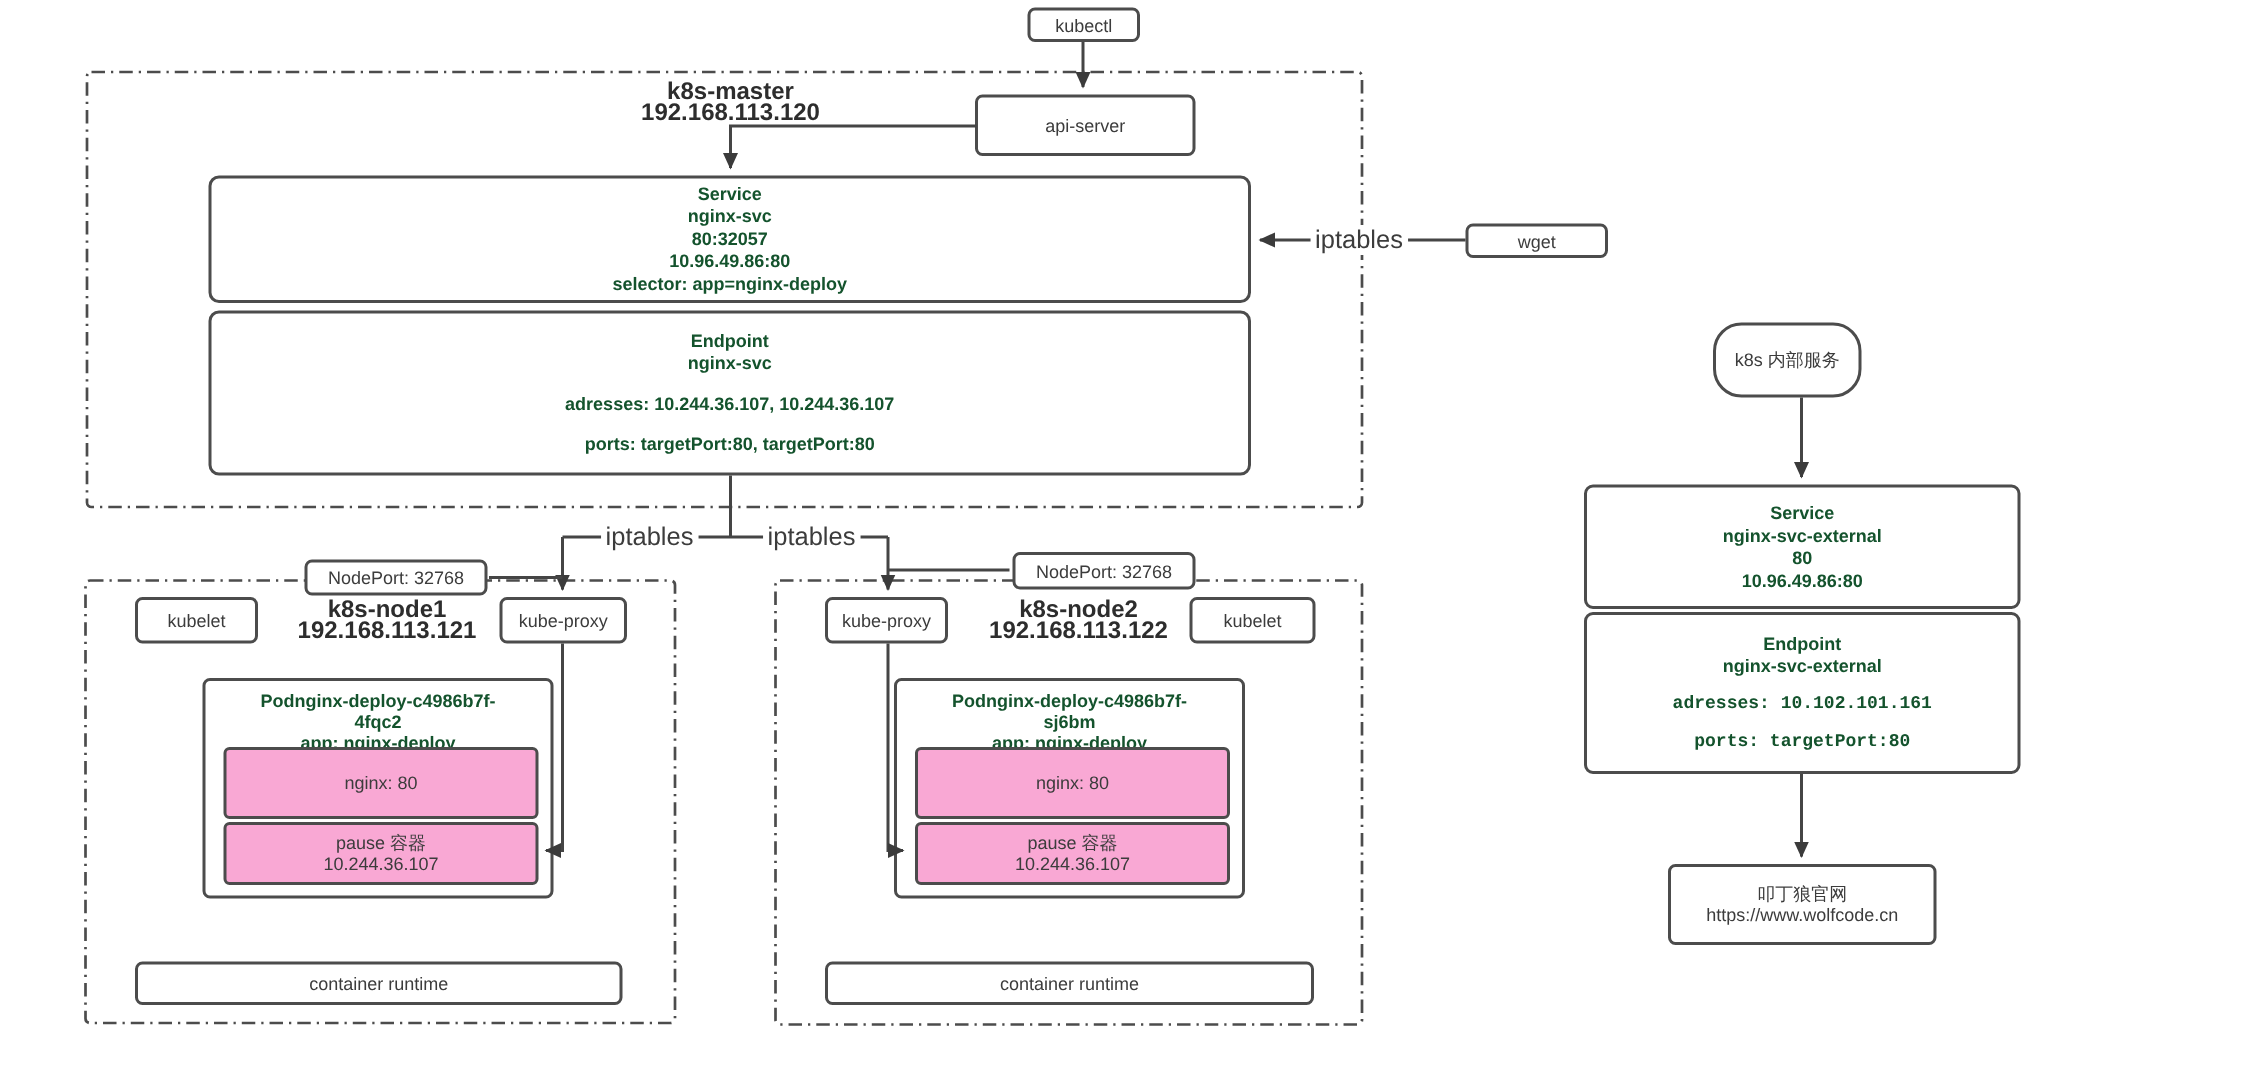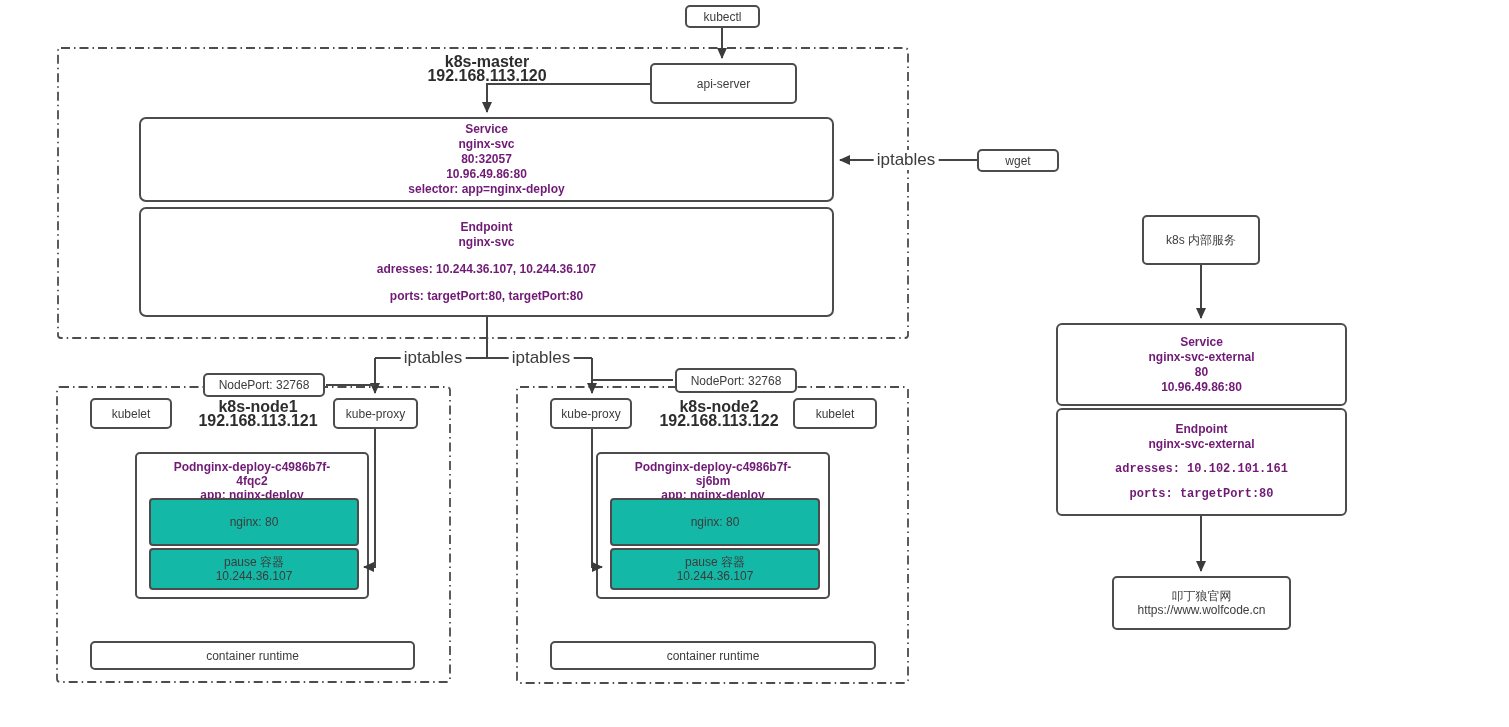--- a/index.html
+++ b/index.html
@@ -9,33 +9,33 @@
   }
   svg.layer{position:absolute;left:0;top:0;width:1509px;height:727px;}
   #dashed-layer{z-index:0;}
   #connector-layer{z-index:4;pointer-events:none;}
   .b{
     position:absolute;box-sizing:border-box;background:#ffffff;
     border:2px solid #4c4c4c;border-radius:5px;
     display:flex;flex-direction:column;align-items:center;justify-content:center;
     text-align:center;font-size:12px;line-height:14px;z-index:2;
   }
-  .bold{font-weight:700;color:#701a75;}
+  .bold{font-weight:700;color:#14532d;}
   .lh15{line-height:15px;}
   .lbl{
     position:absolute;text-align:center;color:#2d2d2d;font-size:16px;
     line-height:14px;z-index:2;transform:translateX(-50%);white-space:nowrap;
   }
   .tag{
     position:absolute;background:#ffffff;padding:0 3px;color:#3c3c3c;
     font-size:17px;z-index:5;transform:translate(-50%,-50%);white-space:nowrap;
   }
   .pod{justify-content:flex-start;padding-top:6px;}
   .pod .inner{
-    position:absolute;box-sizing:border-box;background:#14b8a6;
+    position:absolute;box-sizing:border-box;background:#f9a8d4;
     border:2px solid #4c4c4c;border-radius:4px;
     display:flex;flex-direction:column;align-items:center;justify-content:center;
     text-align:right;font-size:12px;line-height:14px;
   }
   .mt12{margin-top:12px;}
   .mt10{margin-top:10px;font-family:Liberation Mono, monospace;}
 </style>
 </head>
 <body>
 
@@ -53,21 +53,21 @@
 
   <div class="lbl bold" style="left:487px;top:55px;">
     <div>k8s-master</div>
     <div>192.168.113.120</div>
   </div>
 
   <div class="b" style="left:650px;top:63px;width:147px;height:41px;">
     <span>api-server</span>
   </div>
 
-  <div class="b" style="left:977px;top:149px;width:82px;height:23px;">
+  <div class="b" style="left:977px;top:149px;width:95px;height:23px;">
     <span>wget</span>
   </div>
 
   <div class="b bold lh15" style="left:139px;top:117px;width:695px;height:85px;border-radius:7px;">
     <div>Service</div>
     <div>nginx-svc</div>
     <div>80:32057</div>
     <div>10.96.49.86:80</div>
     <div>selector: app=nginx-deploy</div>
   </div>
@@ -134,21 +134,21 @@
     <div class="inner" style="left:12px;top:94px;width:210px;height:42px;">
       <div>pause 容器</div>
       <div>10.244.36.107</div>
     </div>
   </div>
 
   <div class="b" style="left:550px;top:641px;width:326px;height:29px;">
     <span>container runtime</span>
   </div>
 
-  <div class="b" style="left:1142px;top:215px;width:118px;height:50px;">
+  <div class="b" style="left:1142px;top:215px;width:99px;height:50px;border-radius:19px;">
     <span>k8s 内部服务</span>
   </div>
 
   <div class="b bold lh15" style="left:1056px;top:323px;width:291px;height:83px;border-radius:6px;">
     <div>Service</div>
     <div>nginx-svc-external</div>
     <div>80</div>
     <div>10.96.49.86:80</div>
   </div>
 

